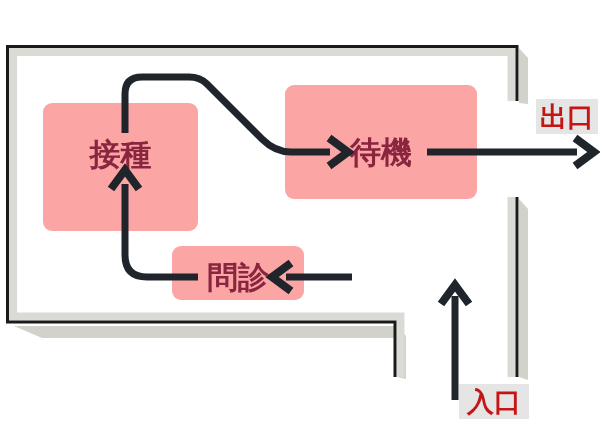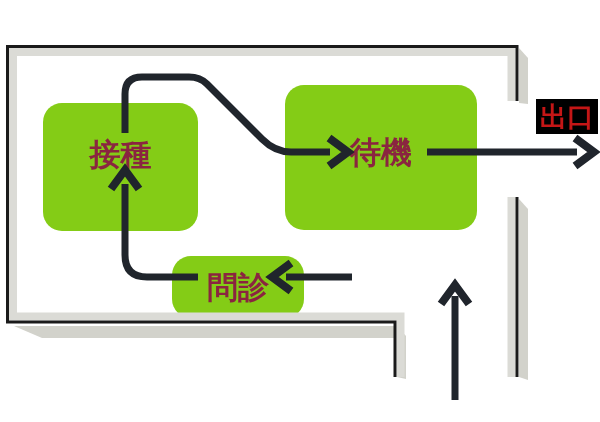--- a/index.html
+++ b/index.html
@@ -22,46 +22,46 @@
     white-space: nowrap;
   }
   svg.layer {
     position: absolute;
     left: 0; top: 0;
     width: 600px; height: 422px;
     z-index: 2;
   }
   .station {
     position: absolute;
-    background: #84cc16;
-    border-radius: 19px;
+    background: #fca5a5;
+    border-radius: 9px;
     z-index: 1;
   }
   .station .st-label {
     position: absolute;
     left: 0;
     width: 100%;
     text-align: center;
     font-size: 31px;
     line-height: 1;
     font-weight: bold;
     color: #8a2540;
     white-space: nowrap;
   }
   #station-sesshu   { left: 43px;  top: 103px; width: 155px; height: 128px; }
   #station-sesshu .st-label { top: 36px; }
-  #station-taiki    { left: 285px; top: 85px;  width: 192px; height: 145px; }
+  #station-taiki    { left: 285px; top: 85px;  width: 192px; height: 114px; }
   #station-taiki .st-label { top: 52px; }
-  #station-monshin  { left: 172px; top: 256px; width: 132px; height: 62px; }
+  #station-monshin  { left: 172px; top: 246px; width: 132px; height: 54px; }
   #station-monshin .st-label { top: 16px; }
   #station-uketsuke { left: 347px; top: 246px; width: 128px; height: 62px; }
   #station-uketsuke .st-label { top: 16px; }
   .gate-label {
     position: absolute;
-    background: #000000;
+    background: #e5e5e5;
     color: #c51616;
     font-size: 27px;
     font-weight: bold;
     line-height: 1;
     display: flex;
     align-items: center;
     justify-content: center;
     z-index: 3;
     white-space: nowrap;
   }
@@ -116,14 +116,17 @@
       <polyline points="291,263 272,277 291,291"></polyline>
       <polyline points="111,189 125,170 139,189"></polyline>
       <polyline points="329,138 348,152 329,166"></polyline>
       <polyline points="575,138 594,152 575,166"></polyline>
     </g>
   </svg>
 
   <div class="gate-label" id="gate-exit">
     <span>出口</span>
   </div>
+  <div class="gate-label" id="gate-entrance">
+    <span>入口</span>
+  </div>
 
 </div>
 
 </body></html>

